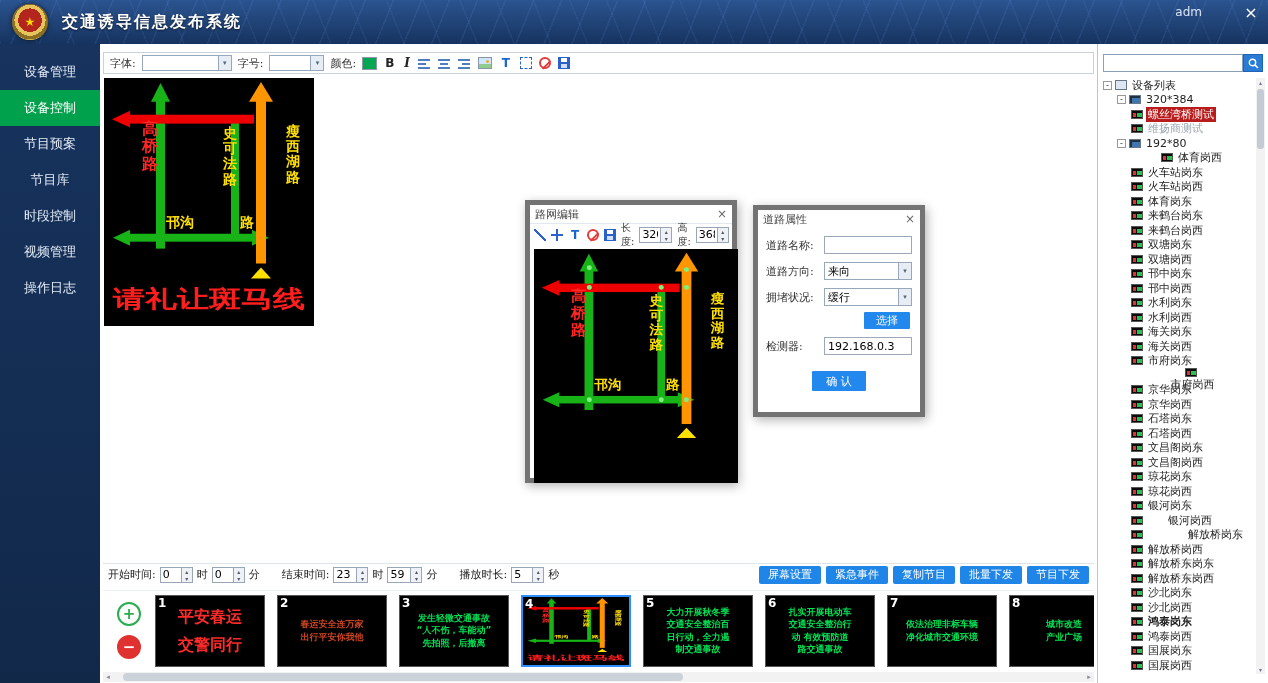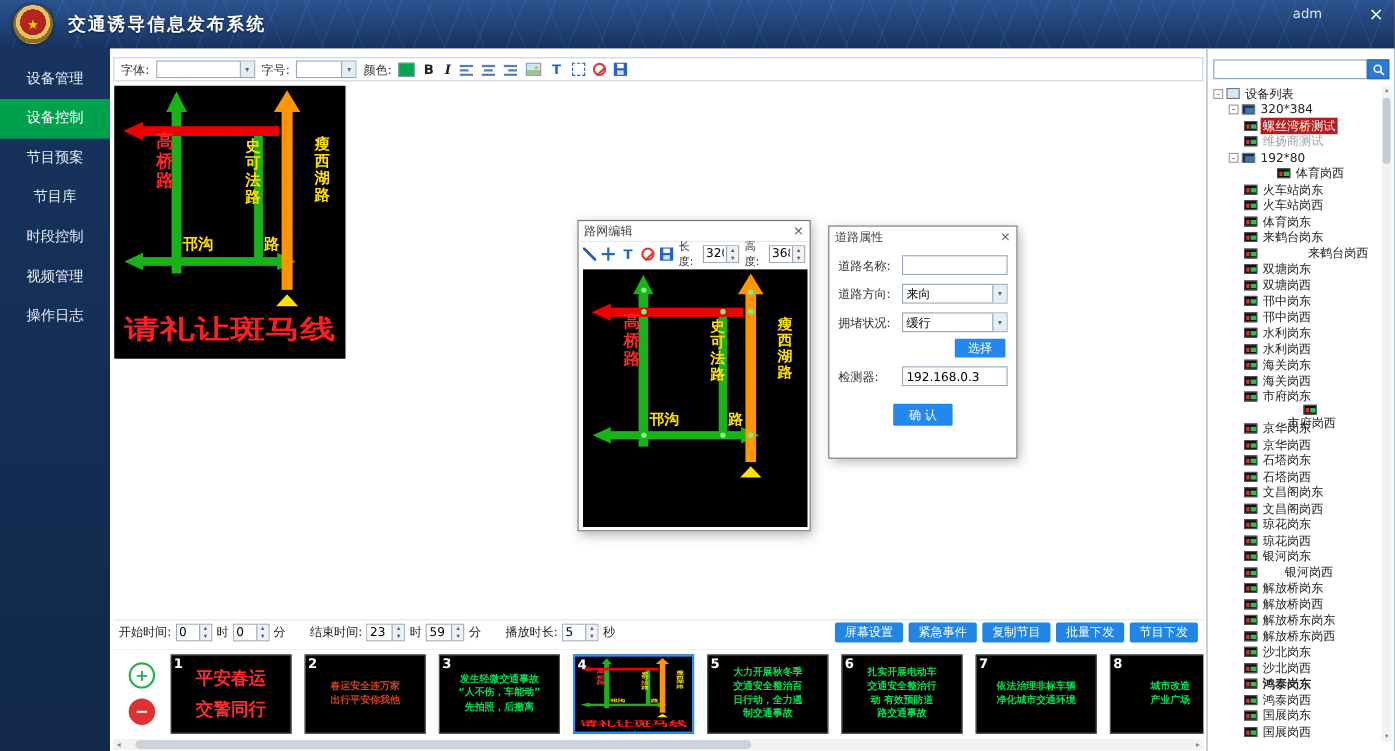--- a/index.html
+++ b/index.html
@@ -52,21 +52,21 @@
 .ic-save{width:12px;height:12px;background:#2a62c9}
 .ic-save::before{content:"";position:absolute;left:3px;top:1px;width:6px;height:4px;background:#fff}
 .ic-save::after{content:"";position:absolute;left:3px;top:7px;width:6px;height:4px;background:#cfe0ff}
 .ic-line{width:12px;height:12px;background:linear-gradient(45deg,transparent 44%,#2a62c9 44% 56%,transparent 56%)}
 .ic-move{width:12px;height:12px;background-image:linear-gradient(#2a62c9,#2a62c9),linear-gradient(#2a62c9,#2a62c9);background-repeat:no-repeat;background-size:2px 12px,12px 2px;background-position:5px 0,0 5px}
 
 .led-preview{position:absolute;left:4px;top:34px;width:210px;height:248px;background:#000;cursor:crosshair}
 .led-preview svg,.editor-canvas svg,.mini svg{display:block}
 
 
-.dlg{position:absolute;background:#fff;border:1px solid #737373;box-shadow:2px 3px 10px rgba(0,0,0,.3)}
+.dlg{position:absolute;background:#fff;border:5px solid #737373;box-shadow:2px 3px 10px rgba(0,0,0,.3)}
 .dlg-title{height:18px;display:flex;align-items:center;justify-content:space-between;padding:0 5px;font-size:11px;color:#444}
 .dlg-x{color:#666;font-size:12px;cursor:pointer;line-height:1}
 .edit-dlg{left:425px;top:156px;width:212px;height:283px}
 .dlg-toolbar{height:22px;display:flex;align-items:center;gap:5px;padding:0 4px;font-size:10px;color:#333;border-top:1px solid #e2e8ef}
 .editor-canvas{position:absolute;left:4px;top:44px;width:204px;height:234px;background:#000;cursor:crosshair}
 .props-dlg{left:653px;top:161px;width:172px;height:212px;font-size:11px}
 .prow{display:flex;align-items:center;margin:8px 8px 0 8px}
 .prow .plabel{width:58px;flex:none;color:#333}
 .prow input{flex:1;height:18px;border:1px solid #9aa8b8;font-size:11px;padding:0 3px;min-width:0;font-family:inherit}
 .fs-full{flex:1;height:18px}
@@ -491,21 +491,21 @@
           <span class="tlabel">火车站岗西</span>
         </div>
         <div class="tree-row" style="padding-left: 30px;">
           <span class="ticon dev-icon"></span>
           <span class="tlabel">体育岗东</span>
         </div>
         <div class="tree-row" style="padding-left: 30px;">
           <span class="ticon dev-icon"></span>
           <span class="tlabel">来鹤台岗东</span>
         </div>
-        <div class="tree-row" style="padding-left: 30px; gap: 41px;">
+        <div class="tree-row" style="padding-left: 30px;">
           <span class="ticon dev-icon"></span>
           <span class="tlabel">来鹤台岗西</span>
         </div>
         <div class="tree-row" style="padding-left: 30px;">
           <span class="ticon dev-icon"></span>
           <span class="tlabel">双塘岗东</span>
         </div>
         <div class="tree-row" style="padding-left: 30px;">
           <span class="ticon dev-icon"></span>
           <span class="tlabel">双塘岗西</span>
@@ -575,21 +575,21 @@
           <span class="tlabel">琼花岗西</span>
         </div>
         <div class="tree-row" style="padding-left: 30px;">
           <span class="ticon dev-icon"></span>
           <span class="tlabel">银河岗东</span>
         </div>
         <div class="tree-row" style="padding-left: 30px; gap: 20px;">
           <span class="ticon dev-icon"></span>
           <span class="tlabel">银河岗西</span>
         </div>
-        <div class="tree-row" style="padding-left: 30px;">
+        <div class="tree-row" style="padding-left: 30px; gap: 40px;">
           <span class="ticon dev-icon"></span>
           <span class="tlabel">解放桥岗东</span>
         </div>
         <div class="tree-row" style="padding-left: 30px;">
           <span class="ticon dev-icon"></span>
           <span class="tlabel">解放桥岗西</span>
         </div>
         <div class="tree-row" style="padding-left: 30px;">
           <span class="ticon dev-icon"></span>
           <span class="tlabel">解放桥东岗东</span>

